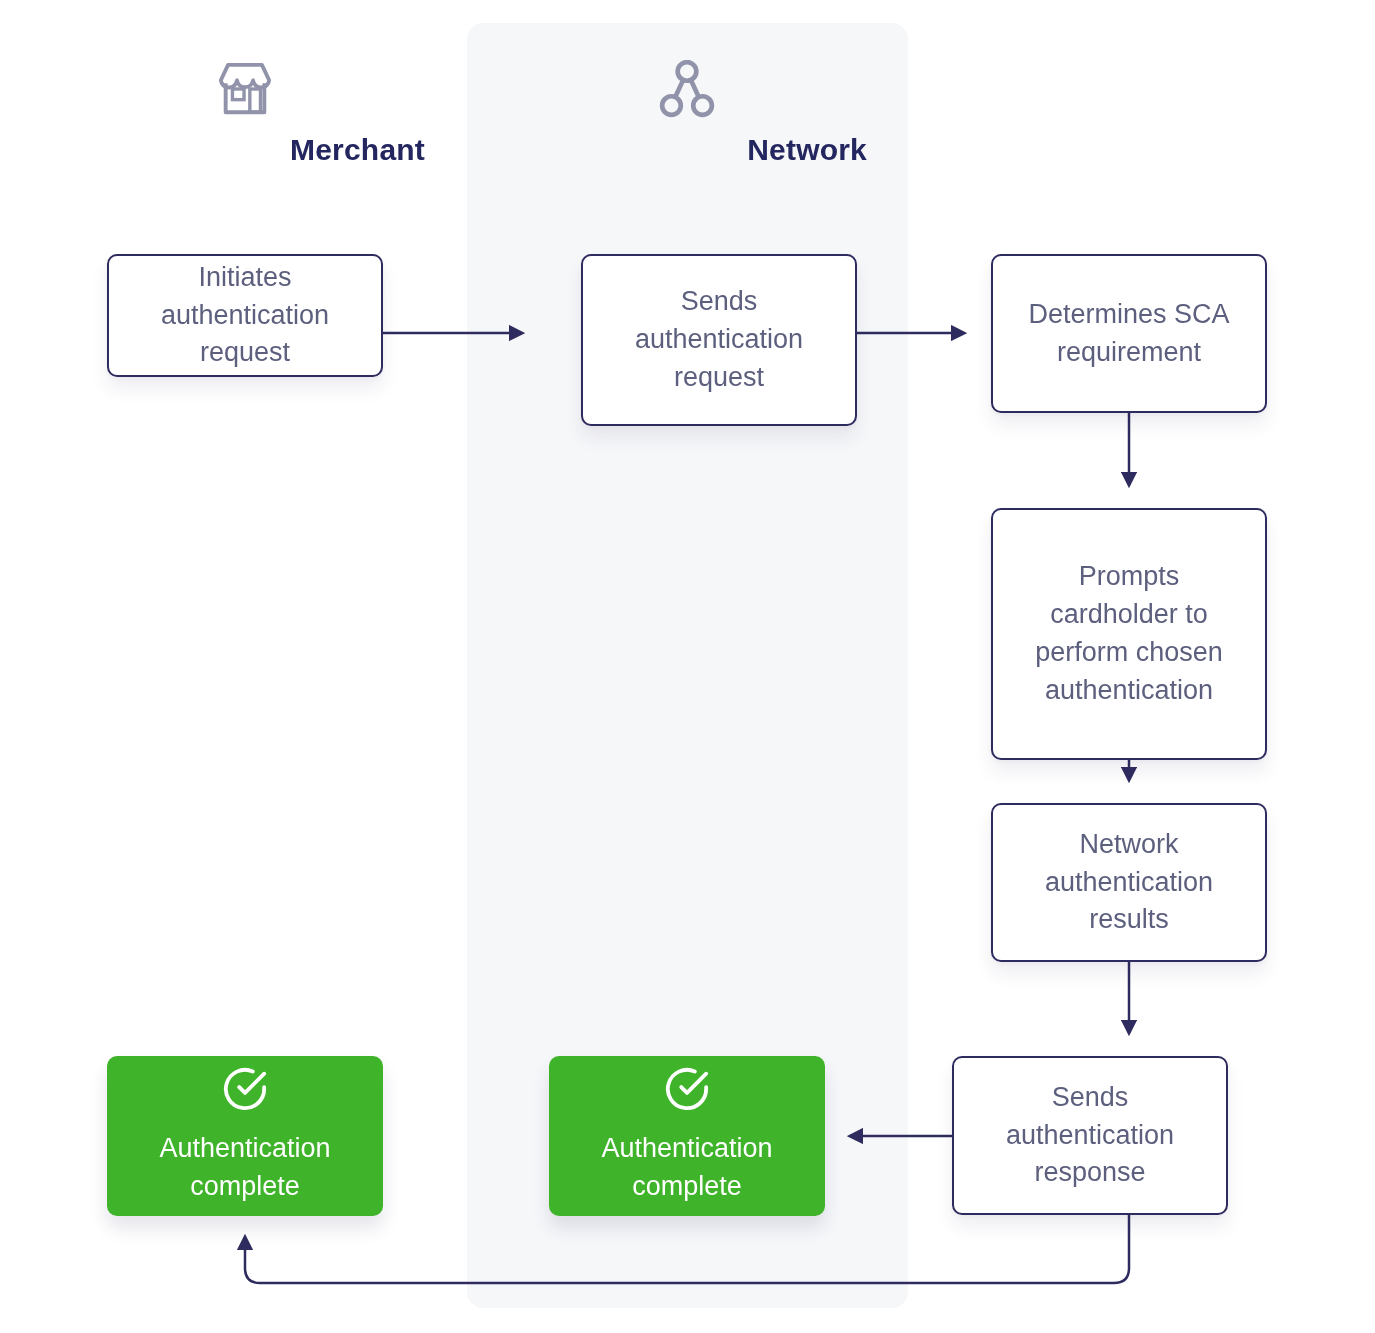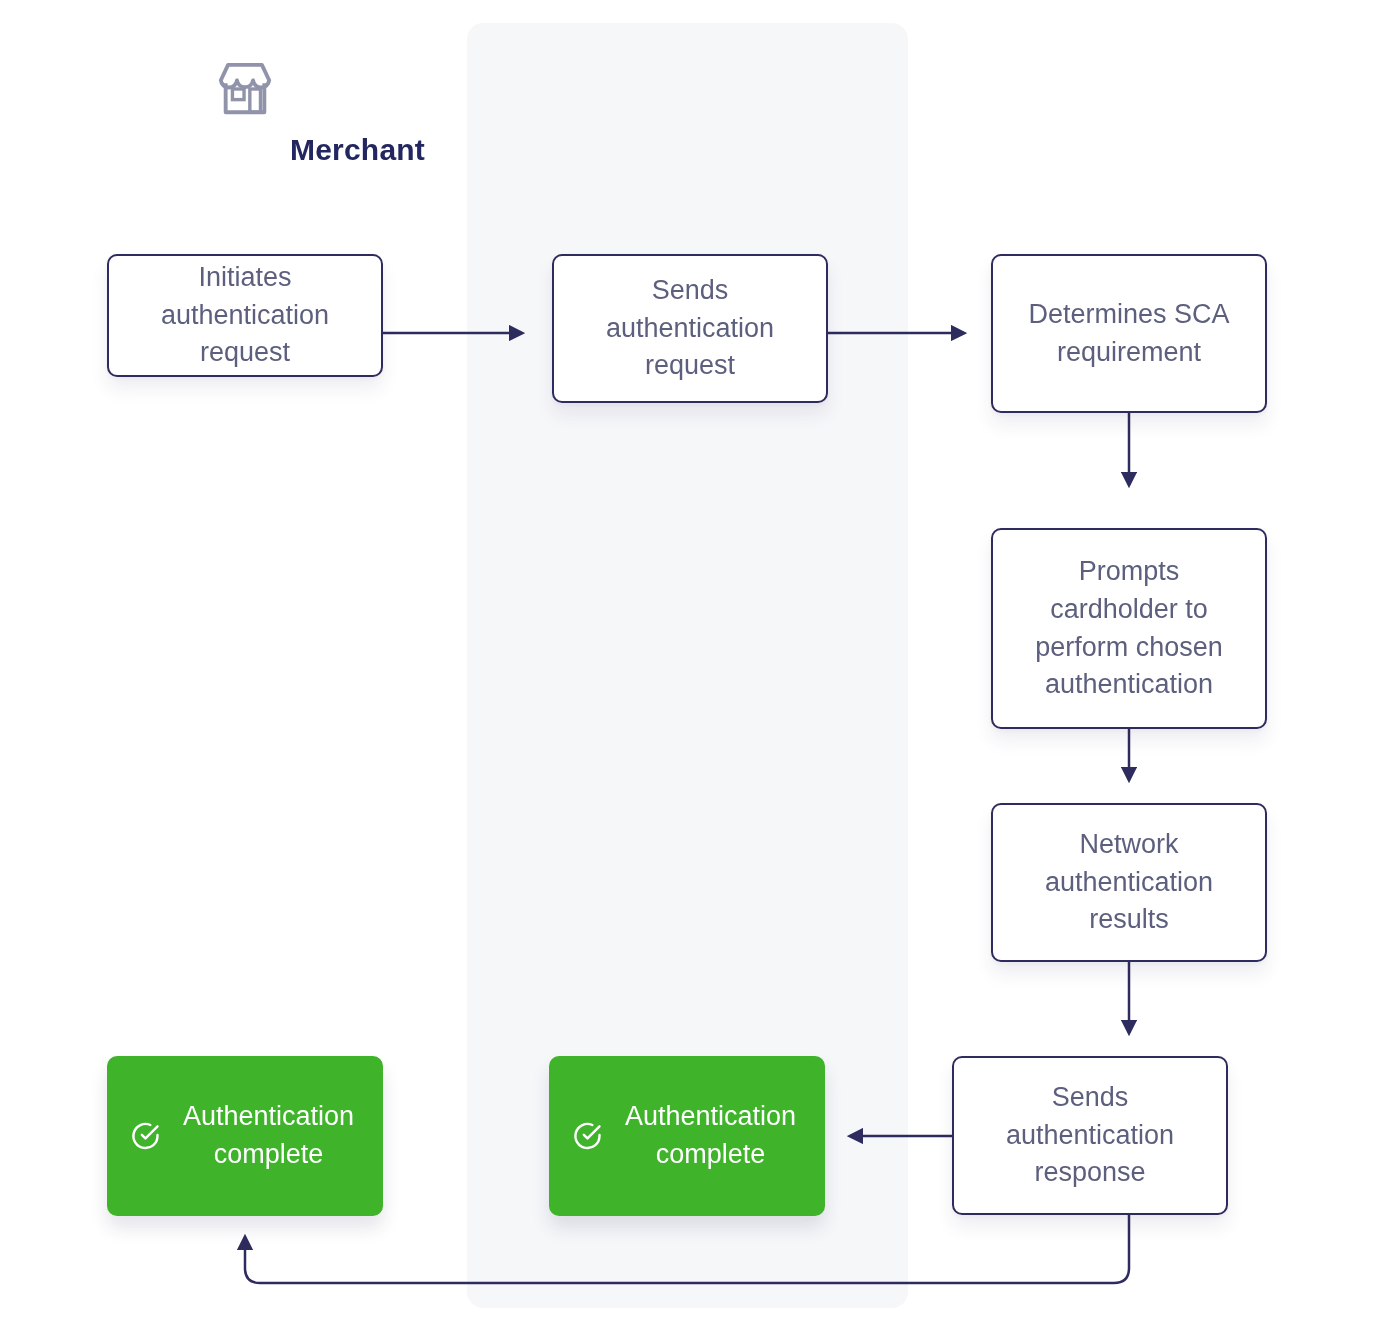--- a/index.html
+++ b/index.html
@@ -79,21 +79,21 @@
     font-size: 27px;
     line-height: 1.4;
     color: var(--body_text, #5c5f7d);
     box-shadow: 0 12px 18px rgba(45, 42, 94, 0.08), 0 2px 4px rgba(45, 42, 94, 0.04);
     z-index: 2;
   }
   .node--success {
     background: var(--green, #3fb42a);
     border: none;
     color: #ffffff;
-    flex-direction: row;
+    flex-direction: column;
     gap: 18px;
     box-shadow: 0 12px 18px rgba(45, 42, 94, 0.12);
   }
   .node--success .check-icon {
     stroke: #ffffff;
     fill: none;
   }
 </style>
 </head>
 <body>
@@ -122,35 +122,47 @@
       <svg width="62" height="58" viewBox="0 0 64 60">
         <path class="icon-gray" stroke-width="4" stroke-linejoin="round" d="M7 21 L14.5 5 H49.5 L57 21 A 8.4 8.4 0 0 1 40.3 21 A 8.4 8.4 0 0 1 23.7 21 A 8.4 8.4 0 0 1 7 21 Z"></path>
         <path class="icon-gray" stroke-width="4" stroke-linejoin="round" d="M12 24 V54 H52 V24"></path>
         <rect class="icon-gray" stroke-width="3.5" x="19" y="30" width="12" height="11"></rect>
         <rect class="icon-gray" stroke-width="3.5" x="37" y="30" width="11" height="24"></rect>
       </svg>
     </div>
     <div class="label">Merchant</div>
   </div>
 
+  <div class="col-header" style="left:507px">
+    <div class="icon-wrap">
+      <svg width="58" height="58" viewBox="0 0 56 56">
+        <circle class="icon-gray" stroke-width="4.5" cx="28" cy="11" r="9"></circle>
+        <circle class="icon-gray" stroke-width="4.5" cx="13" cy="44" r="9"></circle>
+        <circle class="icon-gray" stroke-width="4.5" cx="43" cy="44" r="9"></circle>
+        <line class="icon-gray" stroke-width="4.5" x1="24.3" y1="19.2" x2="16.7" y2="35.8"></line>
+        <line class="icon-gray" stroke-width="4.5" x1="31.7" y1="19.2" x2="39.3" y2="35.8"></line>
+      </svg>
+    </div>
+    <div class="label">Network</div>
+  </div>
 
 
   <div class="node" style="left:107px; top:254px; height:123px">
     <span>Initiates authentication request</span>
   </div>
 
-  <div class="node" style="left:552px; top:254px; height:149px">
+  <div class="node" style="left:581px; top:254px; height:172px">
     <span>Sends authentication request</span>
   </div>
 
   <div class="node" style="left:991px; top:254px; height:159px">
     <span>Determines SCA requirement</span>
   </div>
 
-  <div class="node" style="left:991px; top:528px; height:201px">
+  <div class="node" style="left:991px; top:508px; height:252px">
     <span>Prompts cardholder to perform chosen authentication</span>
   </div>
 
   <div class="node" style="left:991px; top:803px; height:159px">
     <span>Network authentication results</span>
   </div>
 
   <div class="node" style="left:952px; top:1056px; height:159px">
     <span>Sends authentication response</span>
   </div>

